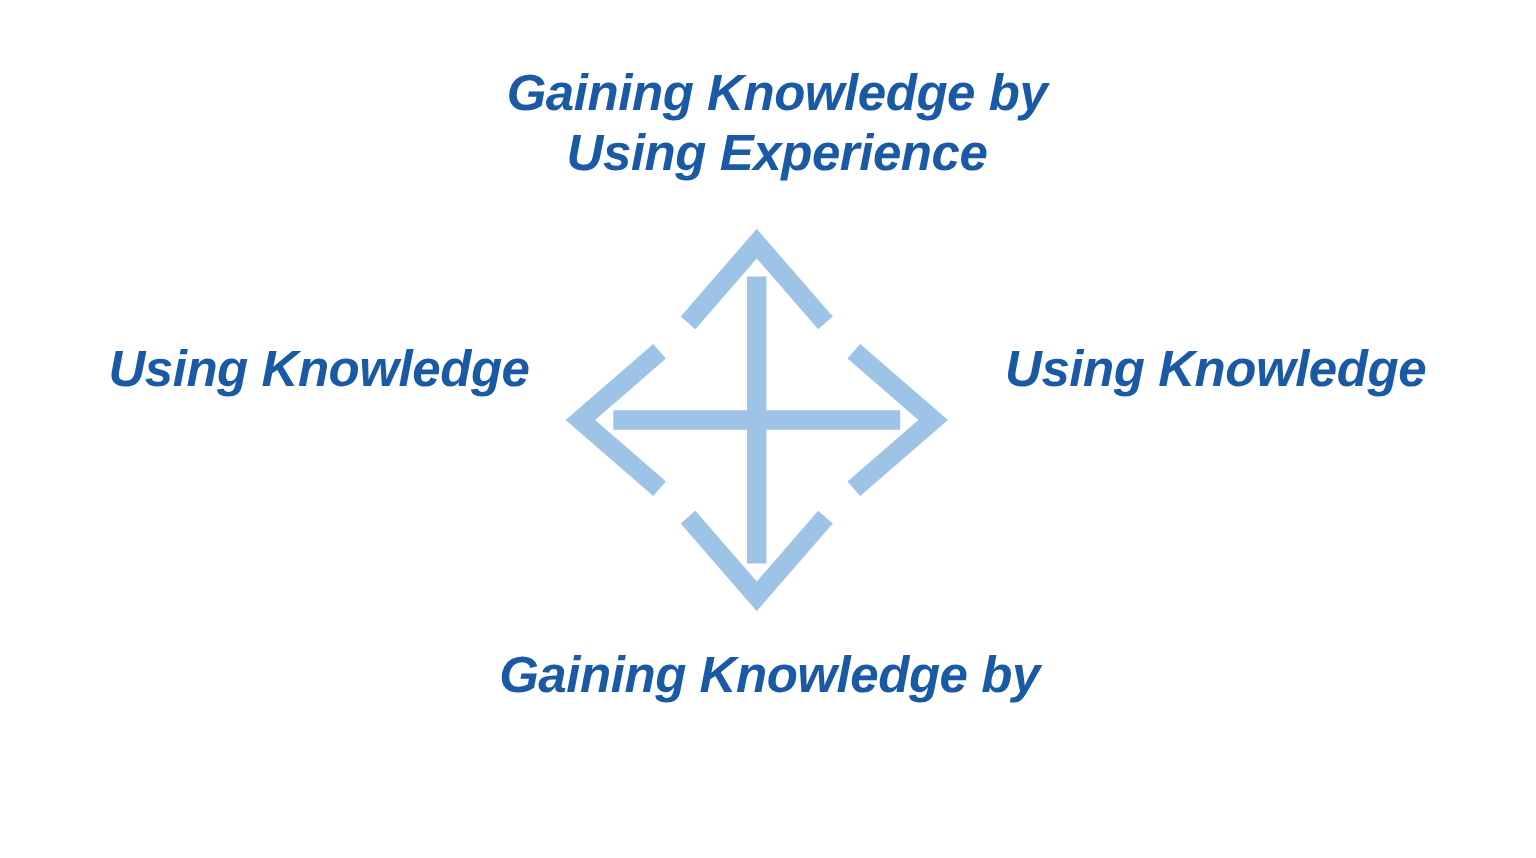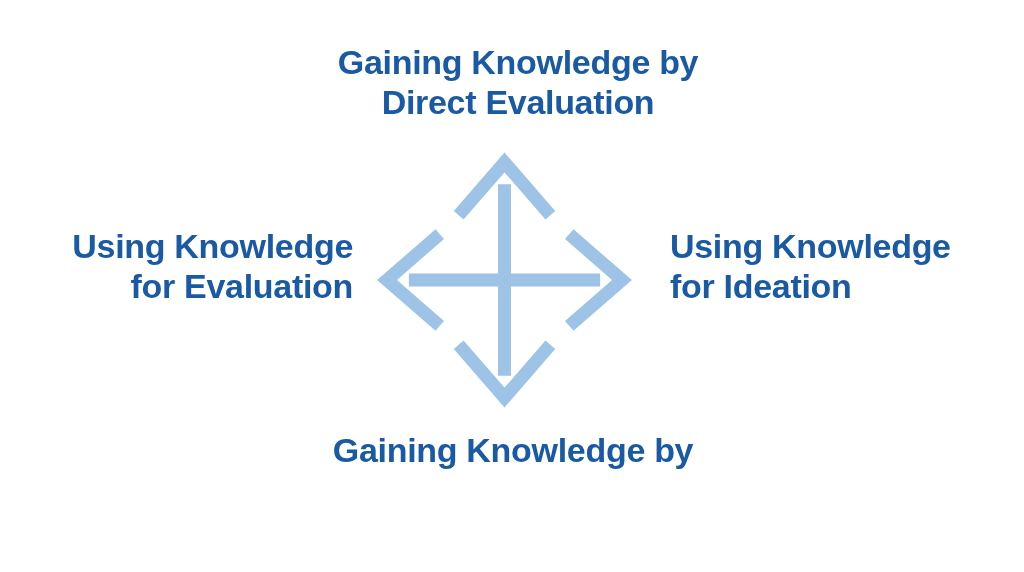--- a/index.html
+++ b/index.html
@@ -9,21 +9,21 @@
   }
   html,body{margin:0;padding:0;}
   body{
     width:1024px;height:572px;
     background:var(--bg-color);
     font-family:"Liberation Sans", sans-serif;
     overflow:hidden;
     position:relative;
   }
   .stage{
-    position:absolute;left:0;top:0;width:1024px;height:476px;
+    position:absolute;left:0;top:0;width:1024px;height:476px;font-style:italic;
   }
   .label{
     position:absolute;
     color:var(--label-color);
     font-size:34px;
     font-weight:bold;
     line-height:40px;
     letter-spacing:-0.3px;
     white-space:nowrap;
   }
@@ -44,31 +44,29 @@
     stroke-linecap:butt;
   }
 </style>
 </head>
 <body>
 
 <div class="stage">
 
   <div class="label label-top">
     <span class="line">Gaining Knowledge by</span>
-    <span class="line">Direct Evaluation</span>
+    <span class="line">Using Experience</span>
   </div>
 
   <div class="label label-left">
     <span class="line">Using Knowledge</span>
-    <span class="line">for Evaluation</span>
   </div>
 
   <div class="label label-right">
     <span class="line">Using Knowledge</span>
-    <span class="line">for Ideation</span>
   </div>
 
   <div class="label label-bottom">
     <span class="line">Gaining Knowledge by</span>
   </div>
 
   <div class="arrow-wrap">
     <svg viewBox="0 0 260 260" xmlns="http://www.w3.org/2000/svg" aria-hidden="true">
       <path d="M130 34 V226"></path>
       <path d="M34 130 H226"></path>

